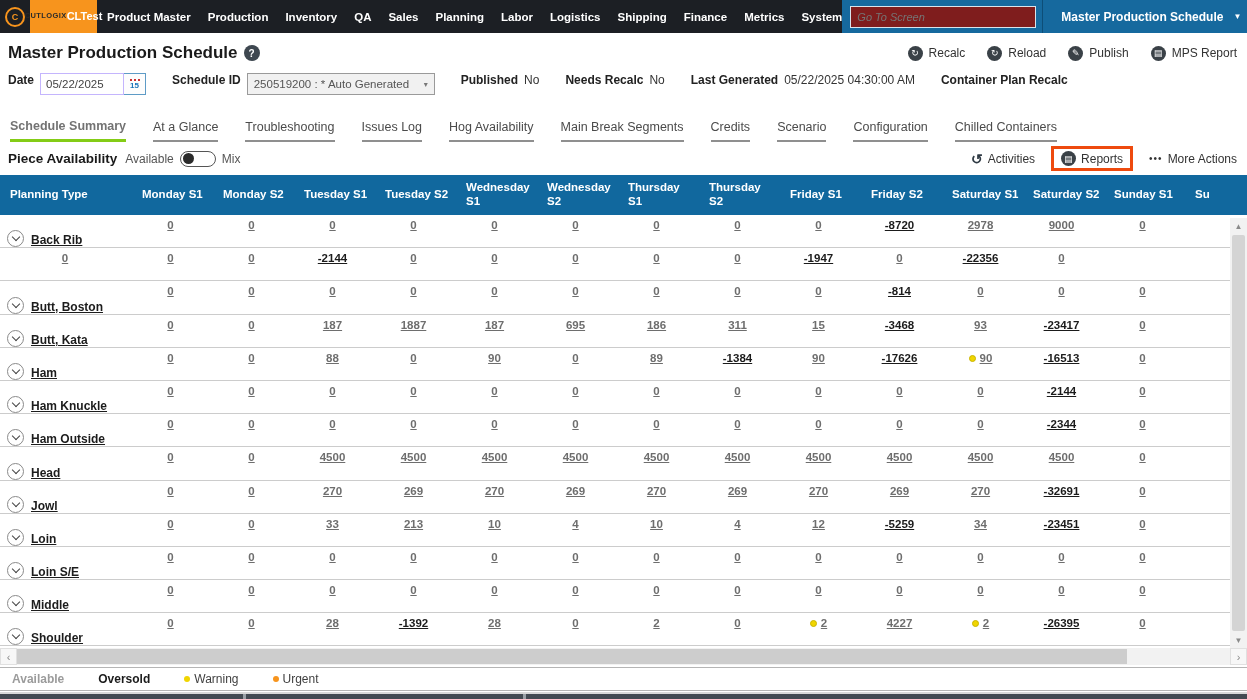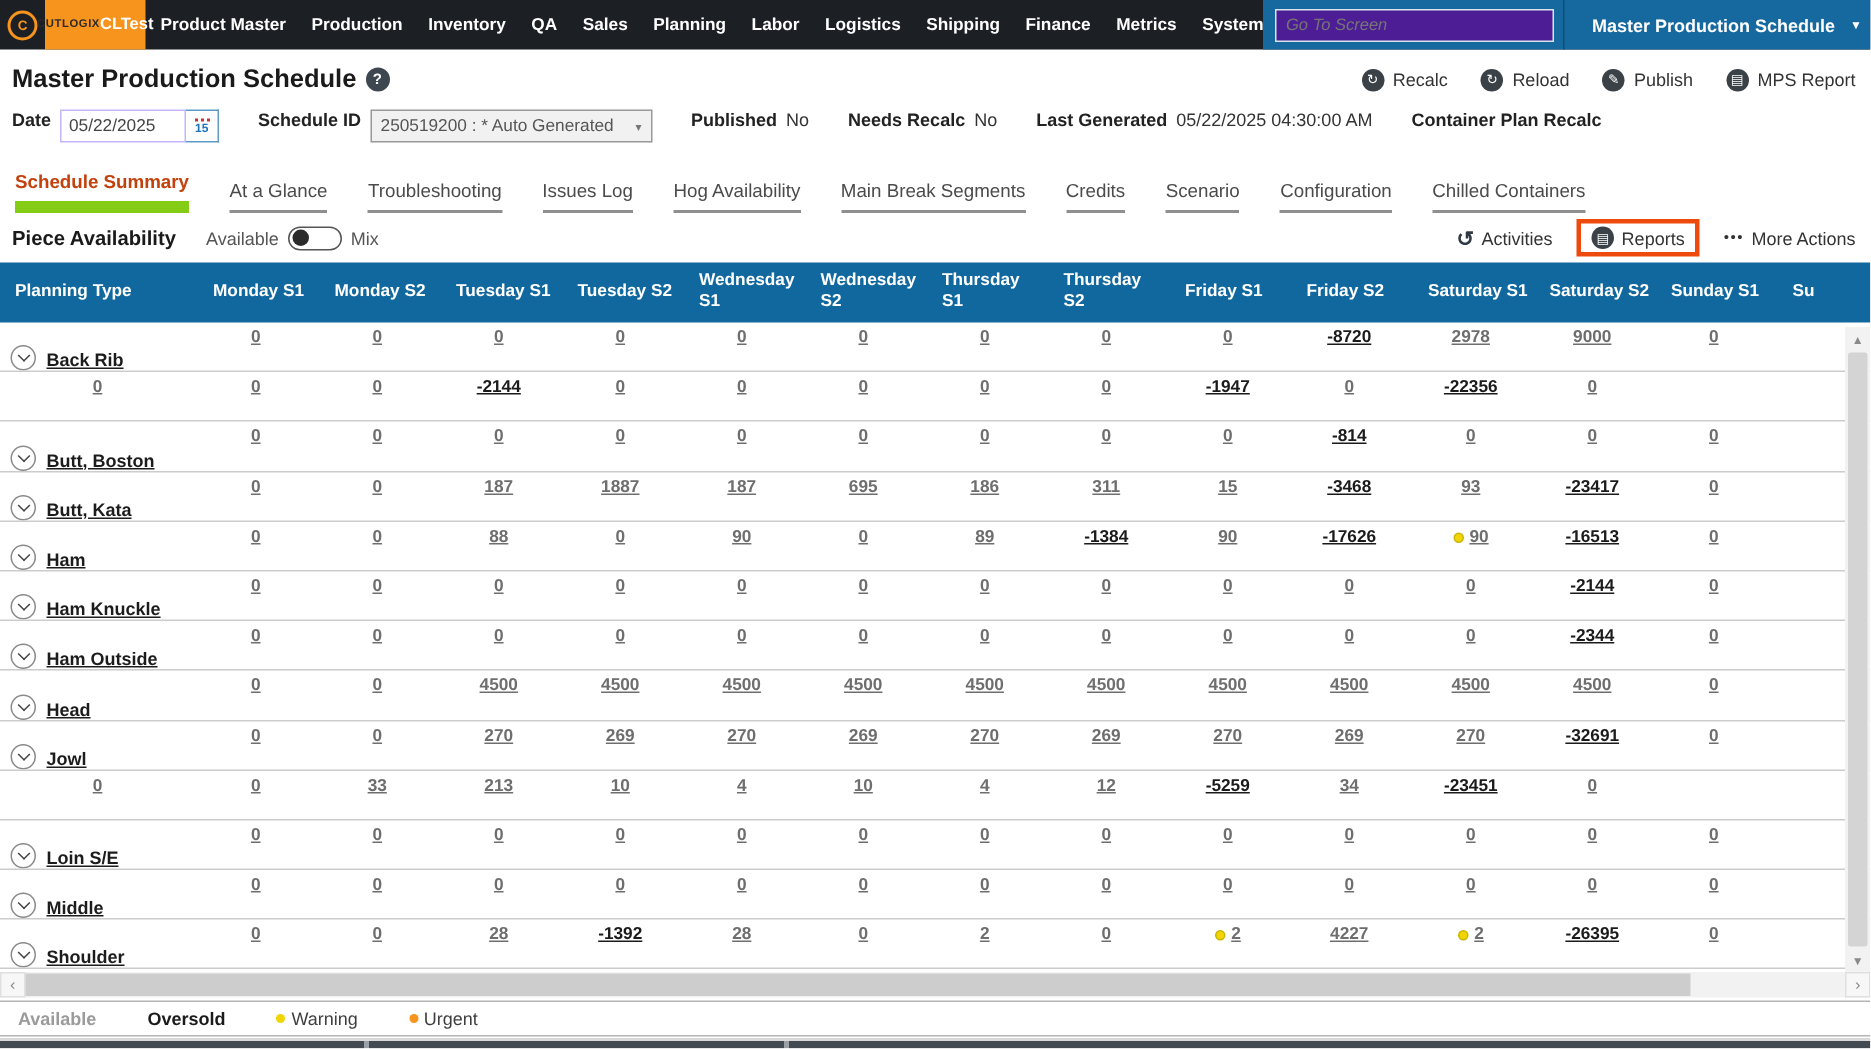--- a/index.html
+++ b/index.html
@@ -10,21 +10,21 @@
   .topbar { display:flex; align-items:stretch; height:33px; background:#1c1f24; color:#fff; }
   .logo-wrap { display:flex; align-items:stretch; }
   .logo-icon { width:30px; display:flex; align-items:center; justify-content:center; }
   .logo-icon .ring { width:20px; height:20px; border:2px solid #f7941d; border-radius:50%; display:flex; align-items:center; justify-content:center; color:#f7941d; font-size:9px; font-weight:bold; }
   .logo-box { background:#f7941d; width:67px; display:flex; flex-direction:row; align-items:center; justify-content:center; line-height:1.1; }
   .logo-box .l1 { color:#2b2b2b; font-size:7.5px; font-weight:bold; letter-spacing:.4px; }
   .logo-box .l2 { color:#fff; font-size:11px; font-weight:bold; }
   .menu { display:flex; align-items:center; gap:17px; padding-left:10px; }
   .menu-item { font-size:11.5px; font-weight:bold; color:#fff; white-space:nowrap; cursor:default; }
   .blue-zone { margin-left:auto; display:flex; align-items:center; background:#16699e; height:100%; padding-left:8px; }
-  .goto-input { width:186px; height:22px; border:1px solid #d9e4ec; background:#4c1d95; font-size:11px; font-style:italic; color:#999; padding:0 6px; font-family:"Liberation Sans", sans-serif; }
+  .goto-input { width:186px; height:22px; border:1px solid #d9e4ec; background:#7f1d1d; font-size:11px; font-style:italic; color:#999; padding:0 6px; font-family:"Liberation Sans", sans-serif; }
   .bz-div { width:1px; height:33px; background:#0d4e78; margin:0 6px; }
   .screen-dd { display:flex; align-items:center; gap:10px; padding:0 12px; color:#fff; font-size:12px; font-weight:bold; white-space:nowrap; }
   .screen-dd .caret { font-size:8px; }
 
   
   .pg-header { display:flex; align-items:center; height:40px; padding:0 10px 0 8px; }
   .pg-title { font-size:17px; font-weight:bold; color:#1a1a1a; }
   .help-ic { width:16px; height:16px; border-radius:50%; background:#3e4750; color:#fff; font-size:10px; font-weight:bold; display:inline-flex; align-items:center; justify-content:center; margin-left:6px; }
   .hdr-actions { margin-left:auto; display:flex; align-items:center; gap:22px; }
   .action-btn { display:flex; align-items:center; gap:6px; font-size:12px; color:#333; cursor:default; }
@@ -37,25 +37,25 @@
   .date-input { width:84px; height:22px; border:1px solid #c4b5fd; font-size:11.5px; color:#444; padding:0 5px; font-family:"Liberation Sans", sans-serif; }
   .cal-btn { width:22px; height:22px; border:1px solid #5e9bc6; border-left:none; background:#fdfdfd; display:inline-flex; flex-direction:column; align-items:center; justify-content:center; margin-right:26px; }
   .cal-btn .dots { width:10px; border-top:2px dotted #c33; margin-bottom:1px; }
   .cal-btn .day { font-size:8px; color:#1b75bb; font-weight:bold; line-height:1; }
   .sched-select { height:22px; min-width:188px; border:1px solid #9a9a9a; background:#f1f1f1; display:inline-flex; align-items:center; justify-content:space-between; gap:8px; padding:0 6px; font-size:11.5px; color:#555; margin-right:26px; }
   .sched-select .caret { font-size:8px; color:#777; }
 
   
   .tabs { display:flex; align-items:flex-end; gap:27px; height:33px; padding:0 10px; }
   .tab { font-size:12.5px; color:#4b4b4b; padding-bottom:6px; border-bottom:2px solid #8f8f8f; white-space:nowrap; cursor:default; }
-  .tab.active { color:#c2410c; font-weight:bold; border-bottom:8px solid #84cc16; }
+  .tab.active { color:#737373; font-weight:bold; border-bottom:3px solid #84cc16; }
 
   
   .pa-row { display:flex; align-items:center; height:33px; padding:0 10px 0 8px; }
-  .pa-title { font-size:13.5px; font-weight:bold; color:#1a1a1a; margin-right:20px; }
+  .pa-title { font-size:13.5px; font-weight:bold; color:#1a1a1a; margin-right:8px; }
   .tog-label { font-size:12px; color:#555; }
   .toggle { width:36px; height:16px; border:1px solid #555; border-radius:9px; background:#fff; margin:0 6px; position:relative; }
   .toggle .knob { position:absolute; left:2px; top:1.5px; width:11px; height:11px; border-radius:50%; background:#2b2b2b; }
   .pa-right { margin-left:auto; display:flex; align-items:center; gap:16px; }
   .pa-act { display:flex; align-items:center; gap:5px; font-size:12px; color:#333; }
   .hist-ic { font-size:14px; color:#2f3a44; font-weight:bold; line-height:1; }
   .reports-box { border:3px solid #ee4a0e; padding:2px 7px; display:flex; align-items:center; gap:5px; font-size:12px; color:#333; }
   .dots-ic { font-size:10px; letter-spacing:1px; color:#333; }
 
   
@@ -657,20 +657,26 @@
         </div>
         <div class="tcell">
           <span class="val oversold">-32691</span>
         </div>
         <div class="tcell">
           <span class="val avail">0</span>
         </div>
         <div class="tcell"></div>
       </div>
       <div class="trow grid-cols">
+        <div class="pcell">
+          <span class="chev-circle">
+            <span class="chev"></span>
+          </span>
+          <span class="pname">Loin</span>
+        </div>
         <div class="tcell">
           <span class="val avail">0</span>
         </div>
         <div class="tcell">
           <span class="val avail">0</span>
         </div>
         <div class="tcell">
           <span class="val avail">33</span>
         </div>
         <div class="tcell">

